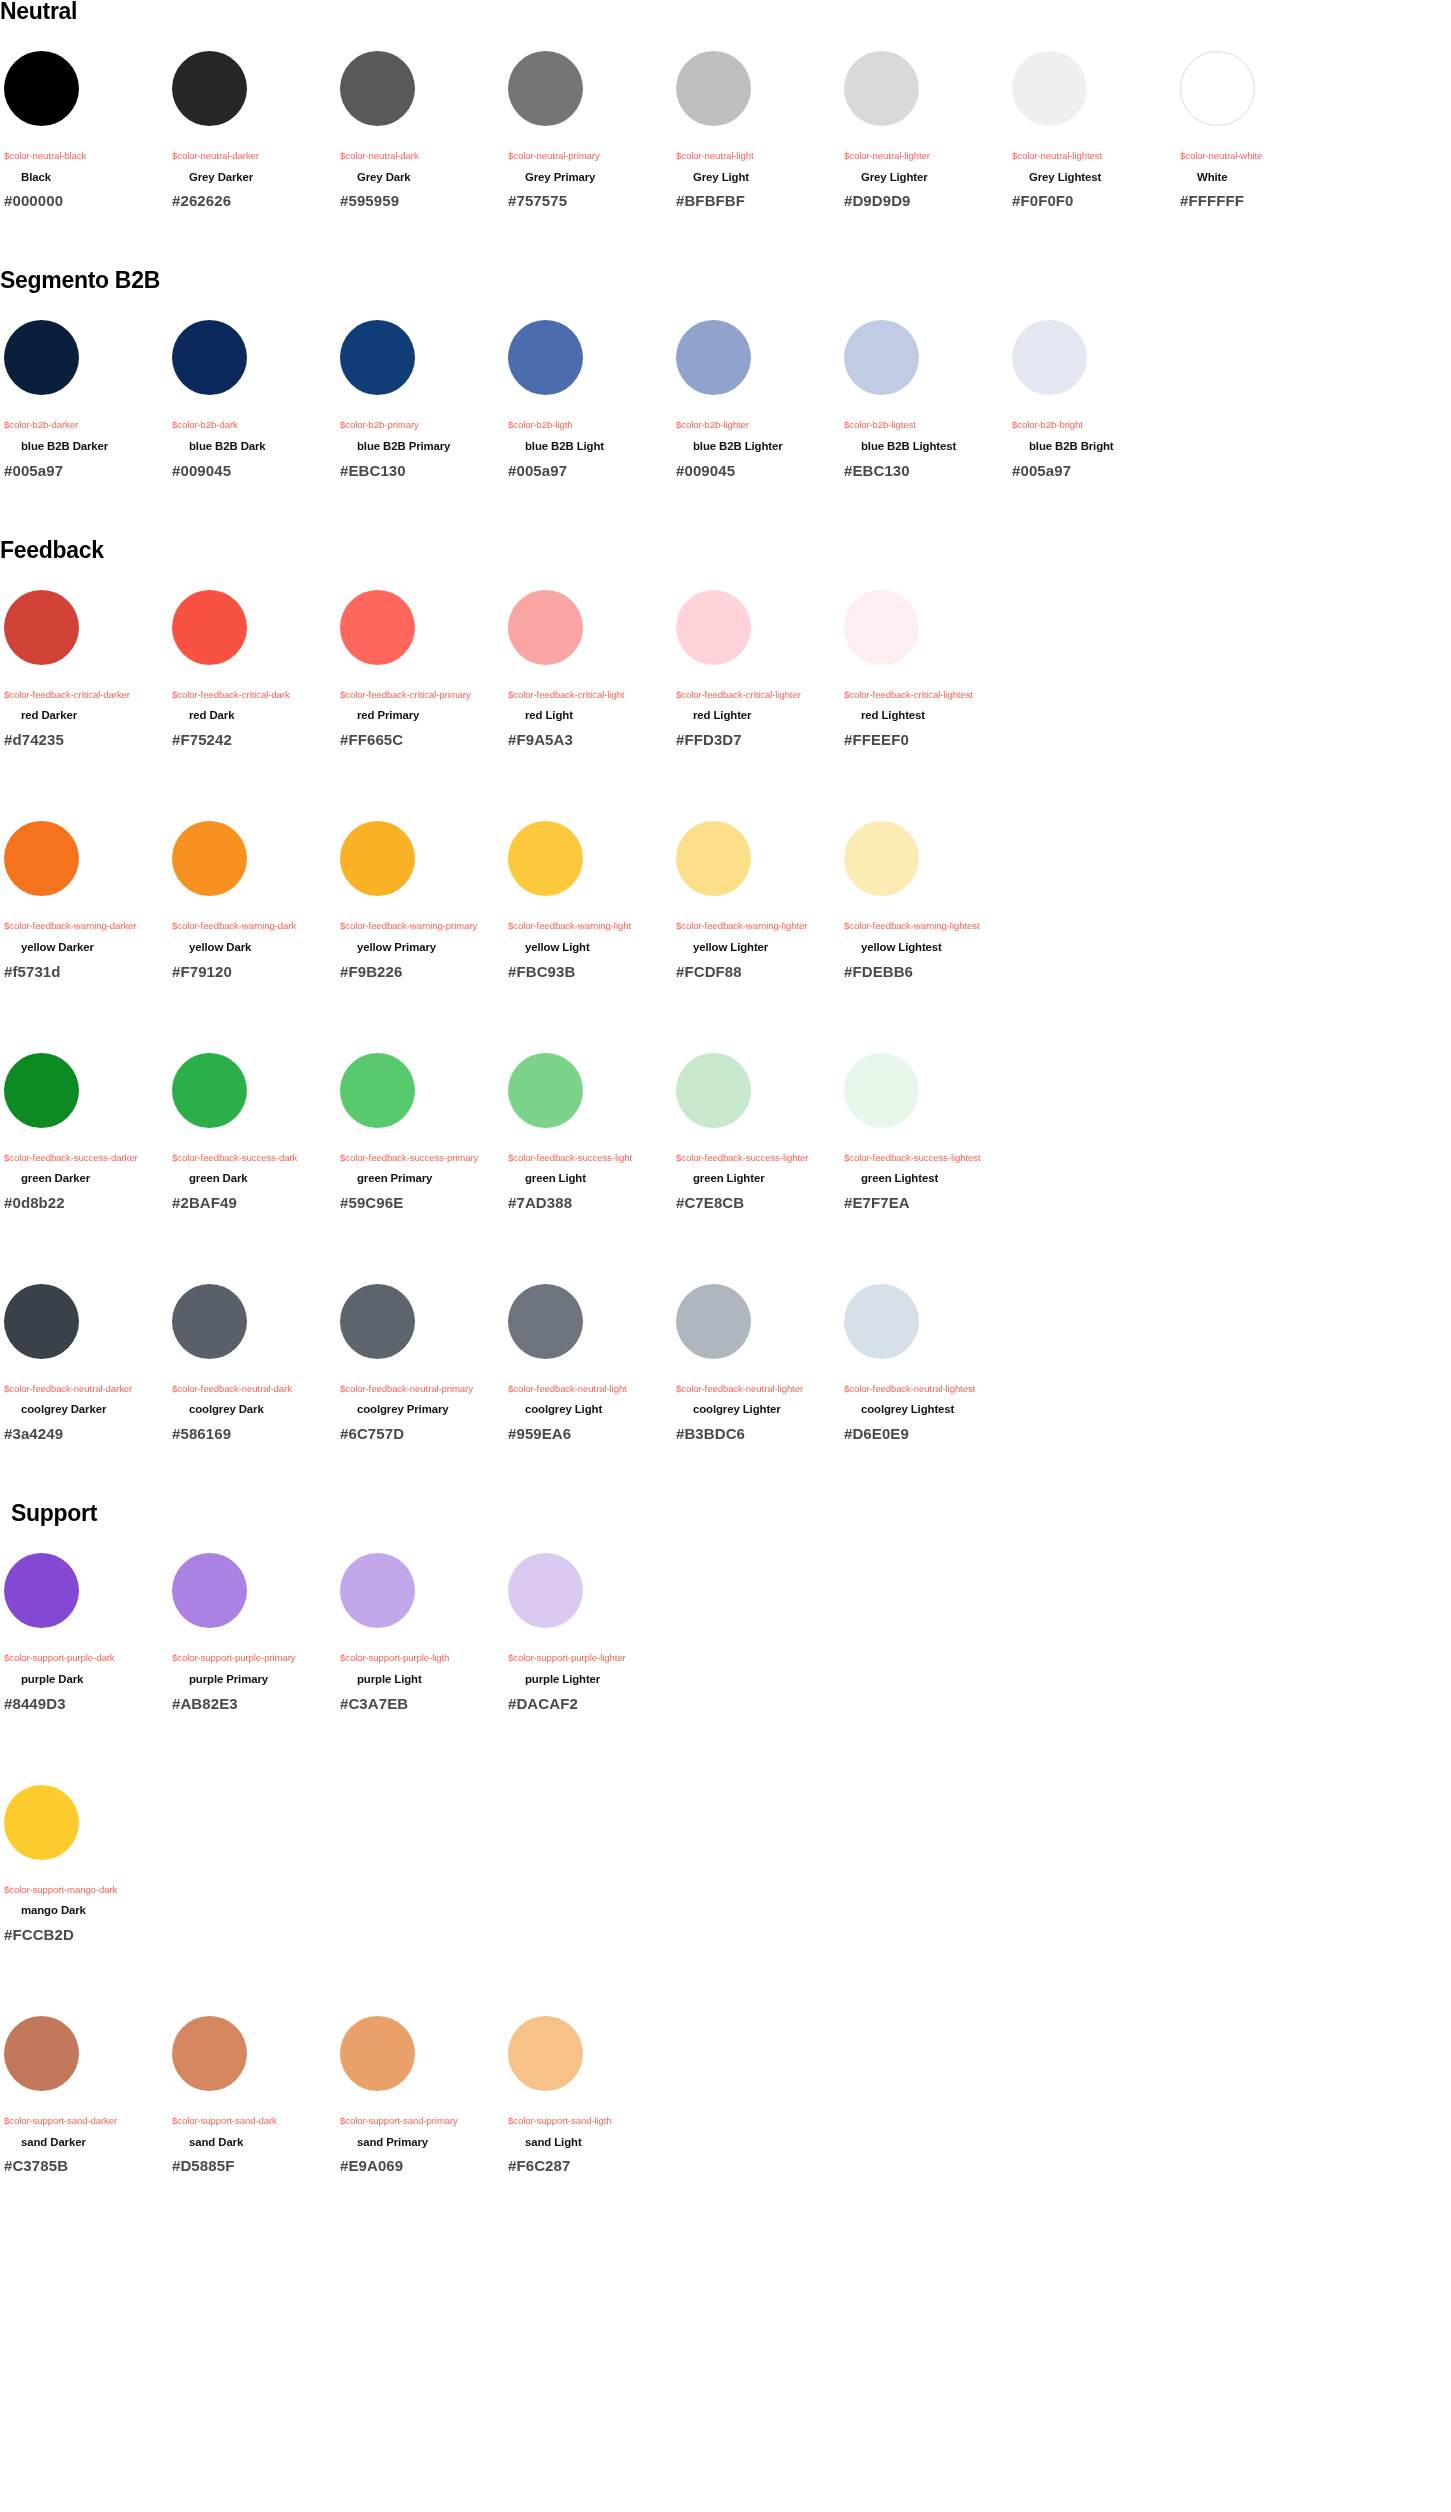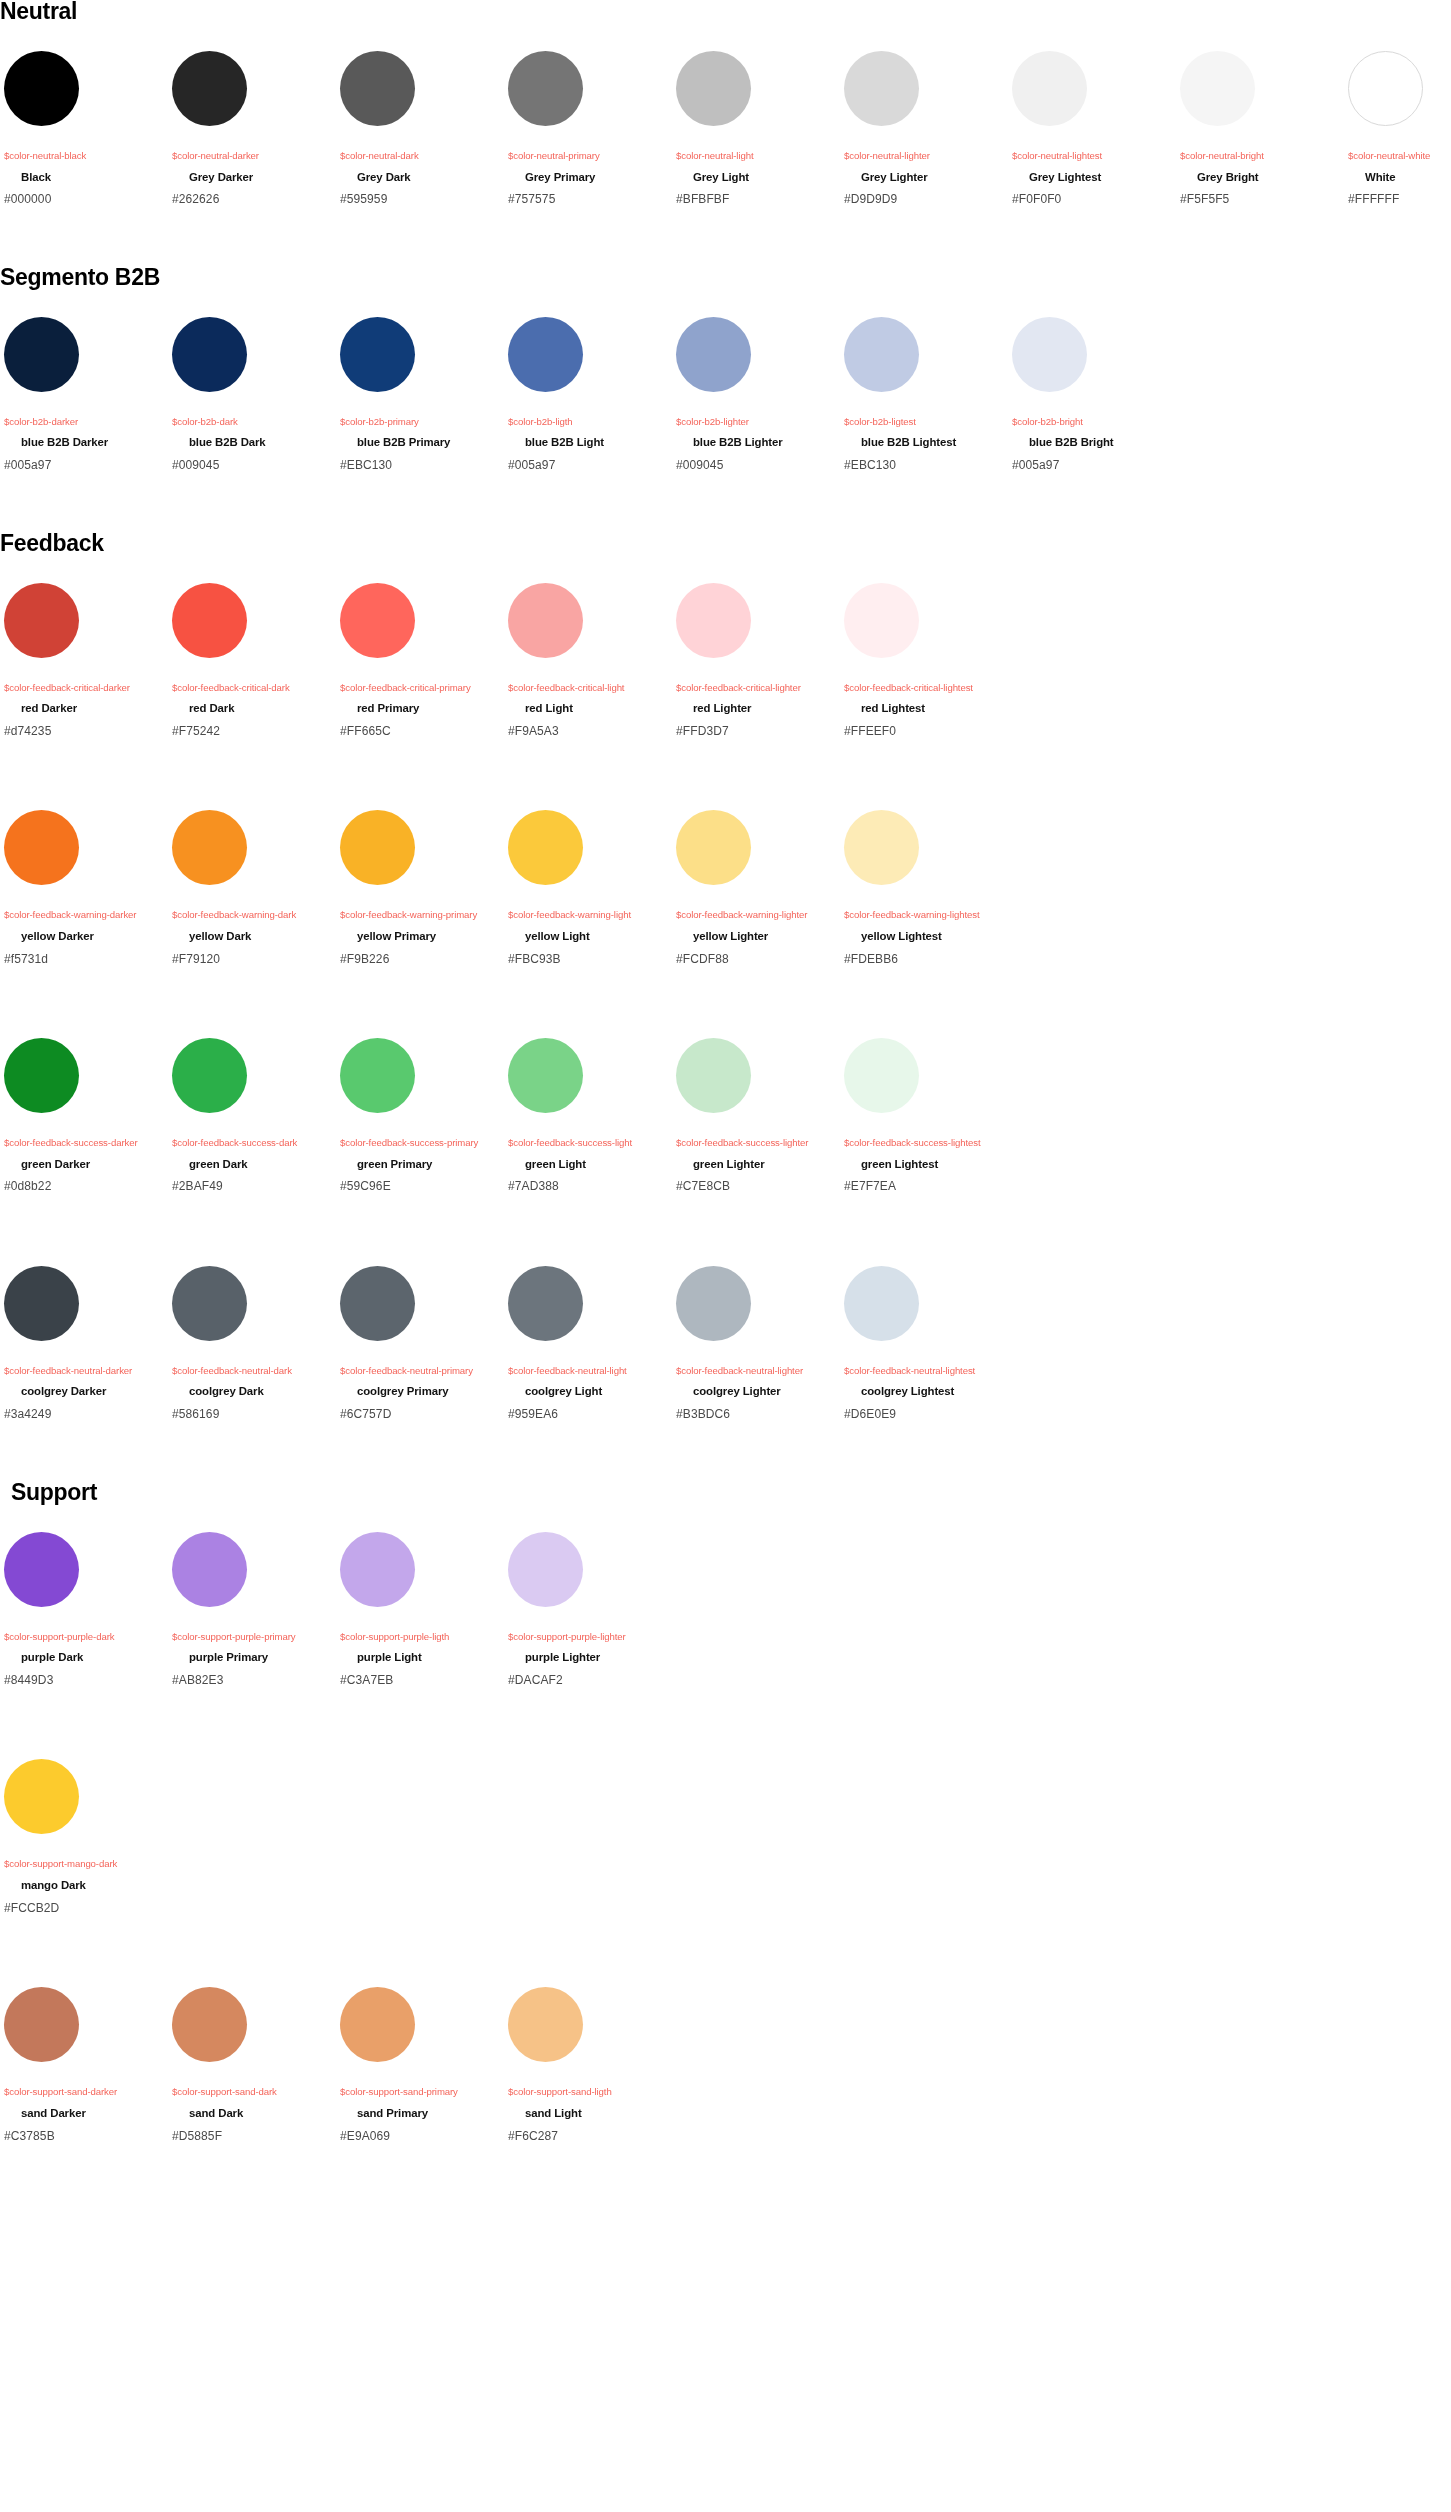--- a/index.html
+++ b/index.html
@@ -55,25 +55,26 @@
   .name {
     font-size: 11.4px;
     font-weight: bold;
     color: #121212;
     line-height: 1.2;
     white-space: nowrap;
     letter-spacing: -0.1px;
     margin-left: 17px;
   }
   .hex {
-    font-size: 12px;
+    font-size: 15px;
     color: #4a4a4a;
     line-height: 1.2;
     white-space: nowrap;
     letter-spacing: 0.1px;
+    font-weight: bold;
   }
 
   .sp-title-to-row { height: 28px; }
   .sp-dot-to-token { height: 24px; }
   .sp-token-to-name { height: 9px; }
   .sp-name-to-hex { height: 8.2px; }
   .sp-row-gap { height: 72px; }
   .sp-section-gap { height: 59px; }
 </style>
 </head>
@@ -141,29 +142,20 @@
         <div class="swatch-cell">
           <span class="dot" style="background: rgb(240, 240, 240);"></span>
           <div class="sp-dot-to-token"></div>
           <div class="token">$color-neutral-lightest</div>
           <div class="sp-token-to-name"></div>
           <div class="name">Grey Lightest</div>
           <div class="sp-name-to-hex"></div>
           <div class="hex">#F0F0F0</div>
         </div>
         <div class="swatch-cell">
-          <span class="dot" style="background: rgb(245, 245, 245);"></span>
-          <div class="sp-dot-to-token"></div>
-          <div class="token">$color-neutral-bright</div>
-          <div class="sp-token-to-name"></div>
-          <div class="name">Grey Bright</div>
-          <div class="sp-name-to-hex"></div>
-          <div class="hex">#F5F5F5</div>
-        </div>
-        <div class="swatch-cell">
           <span class="dot bordered" style="background: rgb(255, 255, 255);"></span>
           <div class="sp-dot-to-token"></div>
           <div class="token">$color-neutral-white</div>
           <div class="sp-token-to-name"></div>
           <div class="name">White</div>
           <div class="sp-name-to-hex"></div>
           <div class="hex">#FFFFFF</div>
         </div>
       </div>
     </div>

